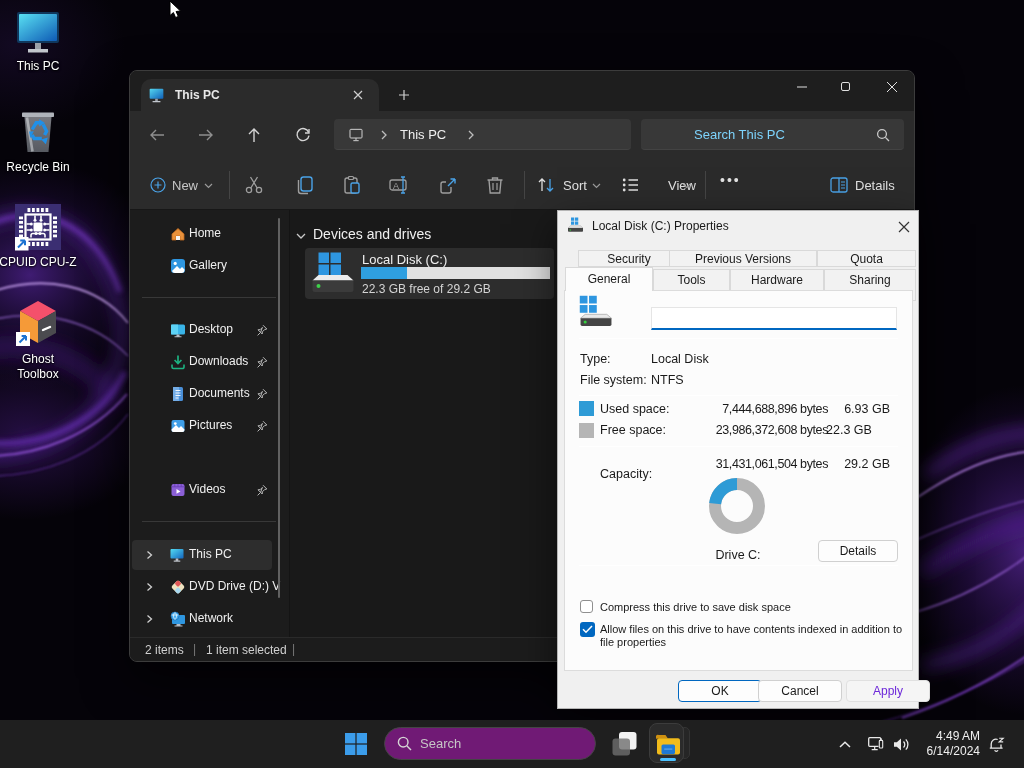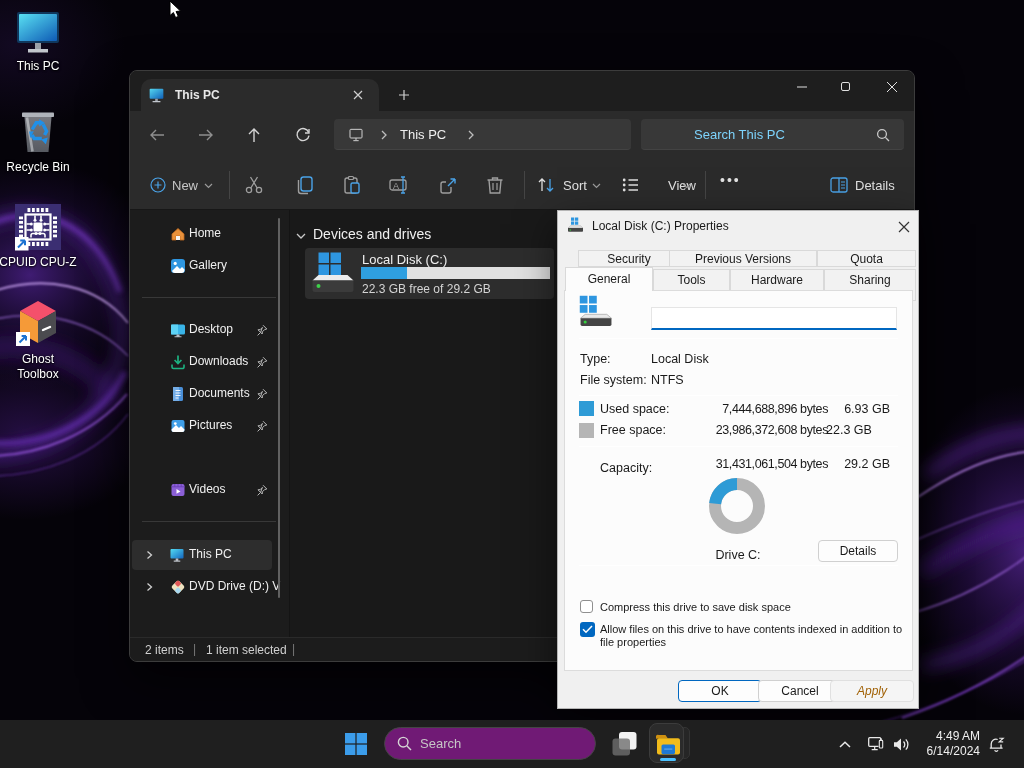--- a/index.html
+++ b/index.html
@@ -475,20 +475,32 @@
         <svg width="16" height="16" viewBox="0 0 16 16" style="position:absolute;left:38px;top:7px;">
           <g transform="rotate(45 8 8)">
             <rect x="3" y="3" width="10" height="10" rx="2" fill="#efe3c0"></rect>
             <rect x="3" y="3" width="5" height="5" rx="1.5" fill="#e05656"></rect>
             <rect x="8" y="8" width="5" height="5" rx="1.5" fill="#a8d8ef"></rect>
           </g>
         </svg>
         <span class="sbtext">DVD Drive (D:) V</span>
       </div>
 
+      <div class="sbitem" style="top:394px;">
+        <svg width="9" height="10" viewBox="0 0 9 10" style="position:absolute;left:13px;top:10px;">
+          <path d="M2.5 1.5 L6.5 5 L2.5 8.5" stroke="#cfcfcf" stroke-width="1.3" fill="none"></path>
+        </svg>
+        <svg width="16" height="16" viewBox="0 0 16 16" style="position:absolute;left:38px;top:7px;">
+          <rect x="2" y="4" width="13" height="9" rx="1" fill="#2e96e0"></rect>
+          <path d="M6.5 13 h4 v1.6 h-4 z M4.5 14.6 h8 v1 h-8 z" fill="#b5bcc4"></path>
+          <circle cx="5" cy="5" r="4" fill="#3fa9f0" stroke="#1b6fb5" stroke-width="0.7"></circle>
+          <path d="M1.5 4 h7 M5 1.5 c-2 2 -2 5 0 7 M5 1.5 c2 2 2 5 0 7" stroke="#fff" stroke-width="0.7" fill="none"></path>
+        </svg>
+        <span class="sbtext">Network</span>
+      </div>
     </div>
     <div style="position:absolute;left:159px;top:0;width:1px;bottom:0;background:#141414;"></div>
 
     <div style="position:absolute;left:148px;top:8px;width:2px;height:380px;background:#616161;border-radius:2px;"></div>
 
     <svg width="10" height="8" viewBox="0 0 10 8" style="position:absolute;left:166px;top:22px;">
       <path d="M1 2 L5 6 L9 2" stroke="#c9c9c9" stroke-width="1.3" fill="none"></path>
     </svg>
     <span style="position:absolute;left:183px;top:16px;font-size:14px;color:#f0f0f0;">Devices and drives</span>
 
@@ -574,21 +586,21 @@
   <span style="position:absolute;left:42px;top:191px;">Used space:</span>
   <span style="position:absolute;left:145px;top:191px;width:125px;text-align:right;letter-spacing:-0.4px;">7,444,688,896 bytes</span>
   <span style="position:absolute;left:268px;top:191px;width:64px;text-align:right;">6.93 GB</span>
 
   <div style="position:absolute;left:21px;top:212px;width:15px;height:15px;background:#b5b5b5;"></div>
   <span style="position:absolute;left:42px;top:212px;">Free space:</span>
   <span style="position:absolute;left:145px;top:212px;width:125px;text-align:right;letter-spacing:-0.4px;">23,986,372,608 bytes</span>
   <span style="position:absolute;left:268px;top:212px;width:64px;">22.3 GB</span>
   <div class="etch" style="top:235px;"></div>
 
-  <span style="position:absolute;left:42px;top:250px;">Capacity:</span>
+  <span style="position:absolute;left:42px;top:256px;">Capacity:</span>
   <span style="position:absolute;left:145px;top:246px;width:125px;text-align:right;letter-spacing:-0.4px;">31,431,061,504 bytes</span>
   <span style="position:absolute;left:268px;top:246px;width:64px;text-align:right;">29.2 GB</span>
 
   <svg width="60" height="60" viewBox="0 0 60 60" style="position:absolute;left:149px;top:265px;">
     <circle cx="30" cy="30" r="22" fill="none" stroke="#b5b5b5" stroke-width="12"></circle>
     <circle cx="30" cy="30" r="22" fill="none" stroke="#2e9bd6" stroke-width="12" stroke-dasharray="32.77 105.45" stroke-dashoffset="32.77" transform="rotate(-90 30 30)"></circle>
   </svg>
   <span style="position:absolute;left:130px;top:337px;width:100px;text-align:center;">Drive C:</span>
   <div class="dbtn" style="left:260px;top:329px;width:80px;">Details</div>
   <div class="etch" style="top:354px;"></div>
@@ -597,21 +609,21 @@
   <span style="position:absolute;left:42px;top:390px;font-size:11px;">Compress this drive to save disk space</span>
   <div style="position:absolute;left:22px;top:411px;width:15px;height:15px;background:#0067c0;border-radius:3px;">
     <svg width="11" height="9" viewBox="0 0 11 9" style="position:absolute;left:2px;top:3px;">
       <path d="M1 4.2 L4 7.2 L10 1" stroke="#fff" stroke-width="1.5" fill="none"></path>
     </svg>
   </div>
   <span style="position:absolute;left:42px;top:412px;font-size:11px;line-height:13px;white-space:nowrap;">Allow files on this drive to have contents indexed in addition to<br>file properties</span>
 
   <div class="dbtn" style="left:120px;top:469px;border:1px solid #0067c0;">OK</div>
   <div class="dbtn" style="left:200px;top:469px;">Cancel</div>
-  <div class="dbtn" style="left:272px;top:469px;background:#f5f5f5;border-color:#e0e0e0;color:#a16207;font-style:italic;">Apply</div>
+  <div class="dbtn" style="left:288px;top:469px;background:#f5f5f5;border-color:#e0e0e0;color:#6d28d9;">Apply</div>
 </div>
 
 <div id="taskbar">
 
   <svg width="24" height="24" viewBox="0 0 24 24" style="position:absolute;left:344px;top:12px;">
     <rect x="1" y="1" width="10.4" height="10.4" fill="#3b9cea"></rect>
     <rect x="12.6" y="1" width="10.4" height="10.4" fill="#3b9cea"></rect>
     <rect x="1" y="12.6" width="10.4" height="10.4" fill="#3b9cea"></rect>
     <rect x="12.6" y="12.6" width="10.4" height="10.4" fill="#3b9cea"></rect>
   </svg>

